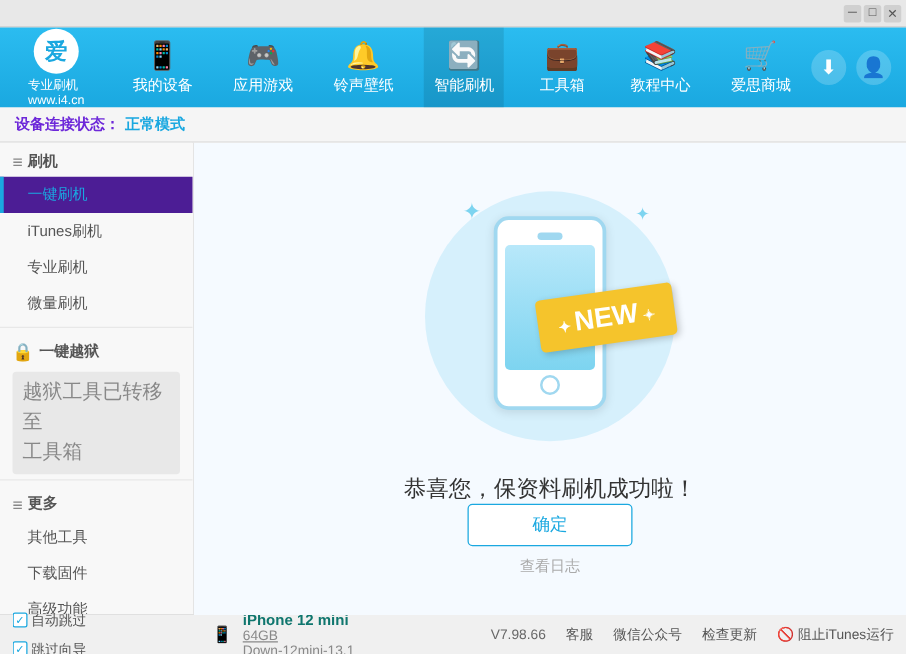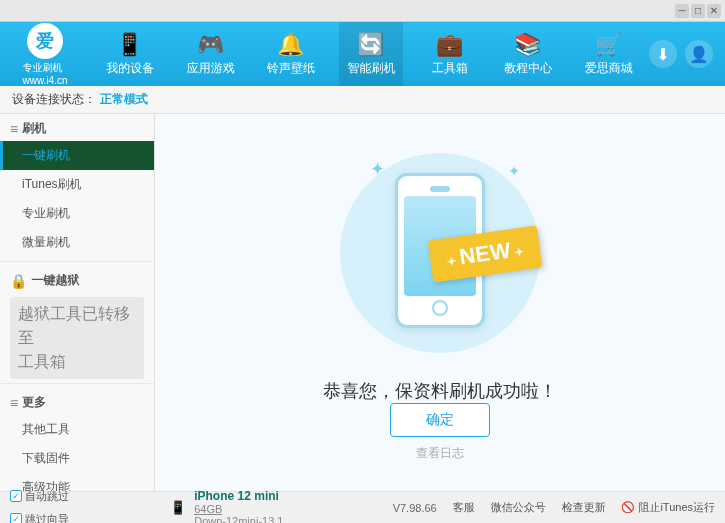--- a/index.html
+++ b/index.html
@@ -93,21 +93,21 @@
     .status-bar {
       height: 28px;
       background: #f5f5f5;
       border-bottom: 1px solid #e0e0e0;
       display: flex;
       align-items: center;
       padding: 0 12px;
       font-size: 12px;
       color: #333;
     }
-    .status-label { color: #404040; margin-right: 4px; }
+    .status-label { color: #6d28d9; margin-right: 4px; font-weight: bold; }
     .status-value { color: #1aa8e0; font-weight: bold; }
 
     
     .main-layout {
       display: flex;
       height: calc(523px - 22px - 64px - 28px - 32px);
     }
 
     
     .sidebar {
@@ -128,21 +128,21 @@
     .sidebar-section-icon {
       margin-right: 4px; color: #888; font-size: 14px;
     }
     .sidebar-item {
       padding: 6px 10px 6px 22px;
       font-size: 12px;
       color: #555;
       cursor: pointer;
     }
     .sidebar-item.active {
-      background: #14532d;
+      background: #4c1d95;
       color: #1aa8e0;
       border-left: 3px solid #1aa8e0;
       padding-left: 19px;
     }
     .sidebar-divider {
       height: 1px;
       background: #e8e8e8;
       margin: 4px 0;
     }
     .sidebar-more-header {
@@ -254,21 +254,21 @@
       top: 20px; right: 30px;
       color: #7dd4f0; font-size: 14px;
     }
 
     .success-text {
       font-size: 18px;
       color: #333;
       margin-bottom: 0;
     }
     .confirm-btn {
-      width: 100px;
+      width: 132px;
       height: 34px;
       border: 1px solid #1aa8e0;
       border-radius: 4px;
       background: white;
       color: #1aa8e0;
       font-size: 14px;
       cursor: pointer;
       display: flex; align-items: center; justify-content: center;
       margin-bottom: 8px;
     }

